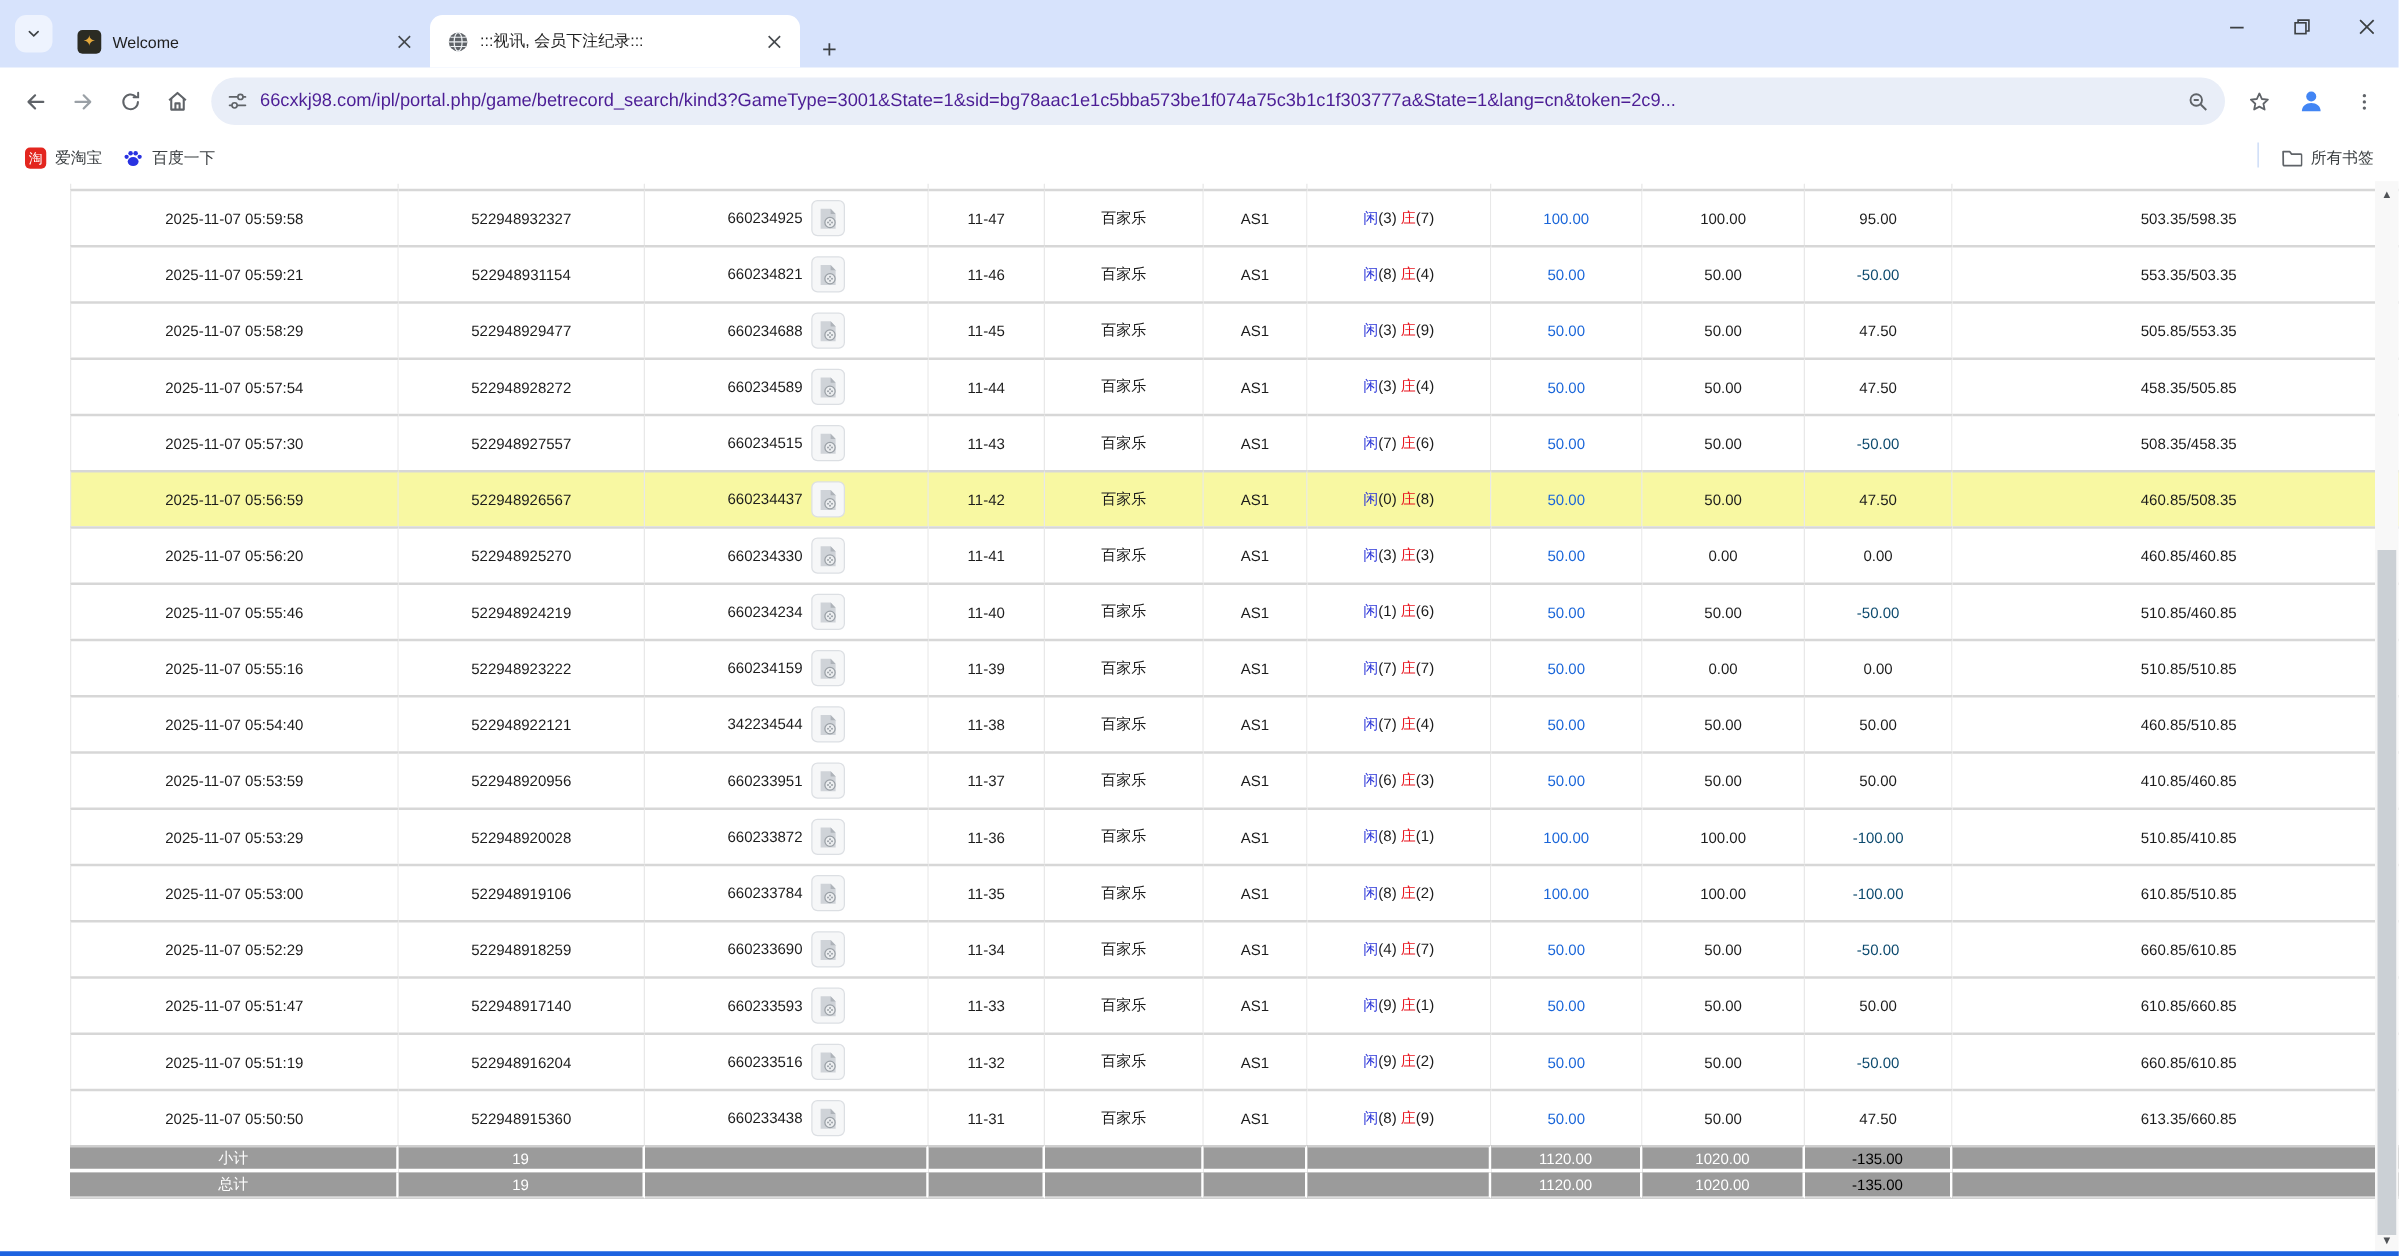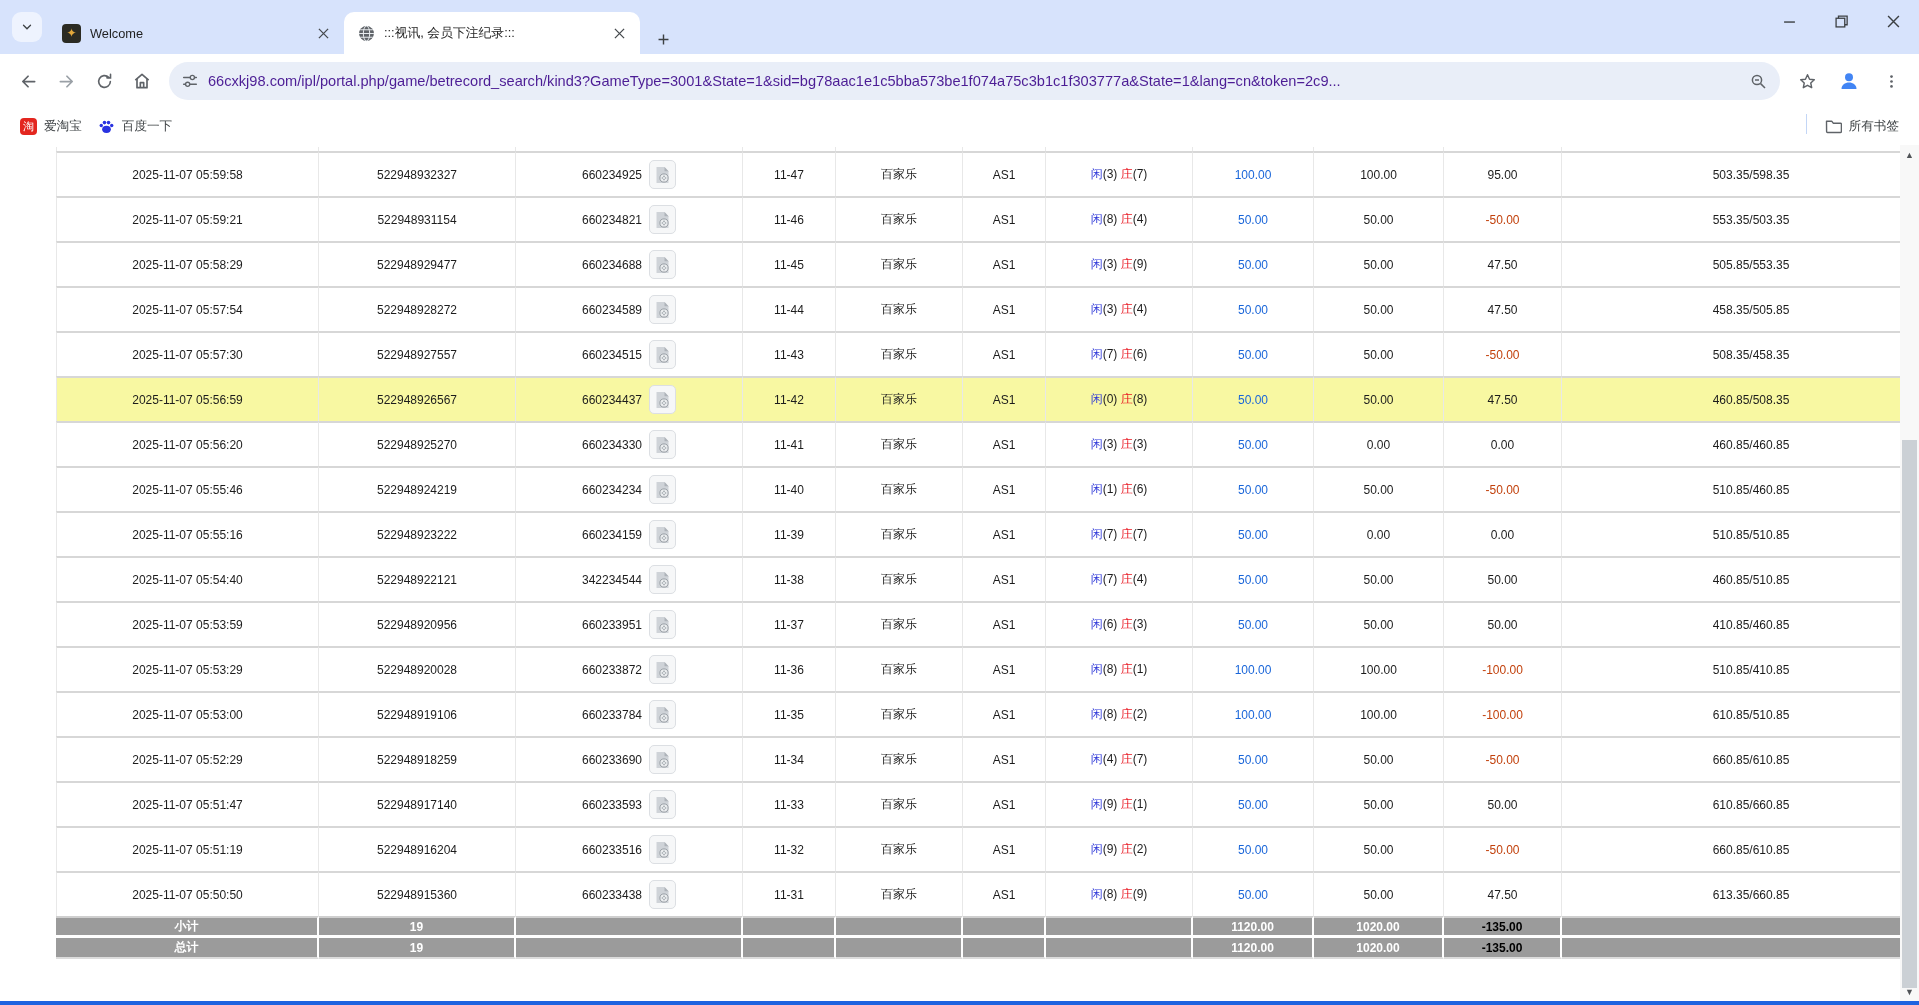--- a/index.html
+++ b/index.html
@@ -39,27 +39,27 @@
   
   .content { position:relative; height:860px; background:#fff; }
   table.bets { position:absolute; left:8px; top:2px; width:1885px; border-spacing:0; table-layout:fixed;
     font-size:12px; color:#1c1c1c; text-align:center;padding-left:48px; }
   tr.sliver td { height:4px; border-right:1px solid #e8e8e8; }
   tr.sliver td:first-child { border-left:1px solid #e8e8e8; }
   tr.data-row td { height:45px; border-top:2px solid #d7d7d7; border-right:1px solid #e8e8e8; background:#fff; }
   tr.data-row td:first-child { border-left:1px solid #e8e8e8; }
   tr.data-row.highlight td { background:#f8f8a2; }
   .blue { color:#1a66d9; }
-  .red { color:#c2410c; }
+  .red { color:#0c4a6e; }
   .xian { color:#2b35d8; }
   .zhuang { color:#e8141e; }
   .gno { vertical-align:middle; }
   .vbtn { display:inline-flex; align-items:center; justify-content:center; width:27px; height:29px;
     margin-left:7px; vertical-align:middle; background:#f6f7f8; border:1px solid #dcdfe3; border-radius:5px; cursor:pointer; }
-  tr.footer-row td { height:21px; background:#9b9b9b; color:#fff; border-right:2px solid #fff; font-size:12px;font-weight:bold; }
+  tr.footer-row td { height:21px; background:#9b9b9b; color:#fff; border-right:2px solid #fff; font-size:12px; }
   tr.footer-row td:last-child { border-right:0; }
   tr.footer-sub td { border-top:2px solid #cfcfcf; border-bottom:3px solid #fff; }
   tr.footer-total td { border-bottom:2px solid #dcdcdc; }
   tr.footer-row td .red { color:#000000; }
 
   
   .scrollbar { position:absolute; right:0; top:0; width:19px; height:100%; background:#f8f8f8; }
   .sb-arrow { position:absolute; left:0; width:100%; text-align:center; font-size:9px; color:#505357; }
   .sb-up { top:5px; } .sb-down { bottom:8px; }
   .sb-thumb { position:absolute; left:2px; top:295px; width:15px; height:548px; background:#cbd0d5; }

